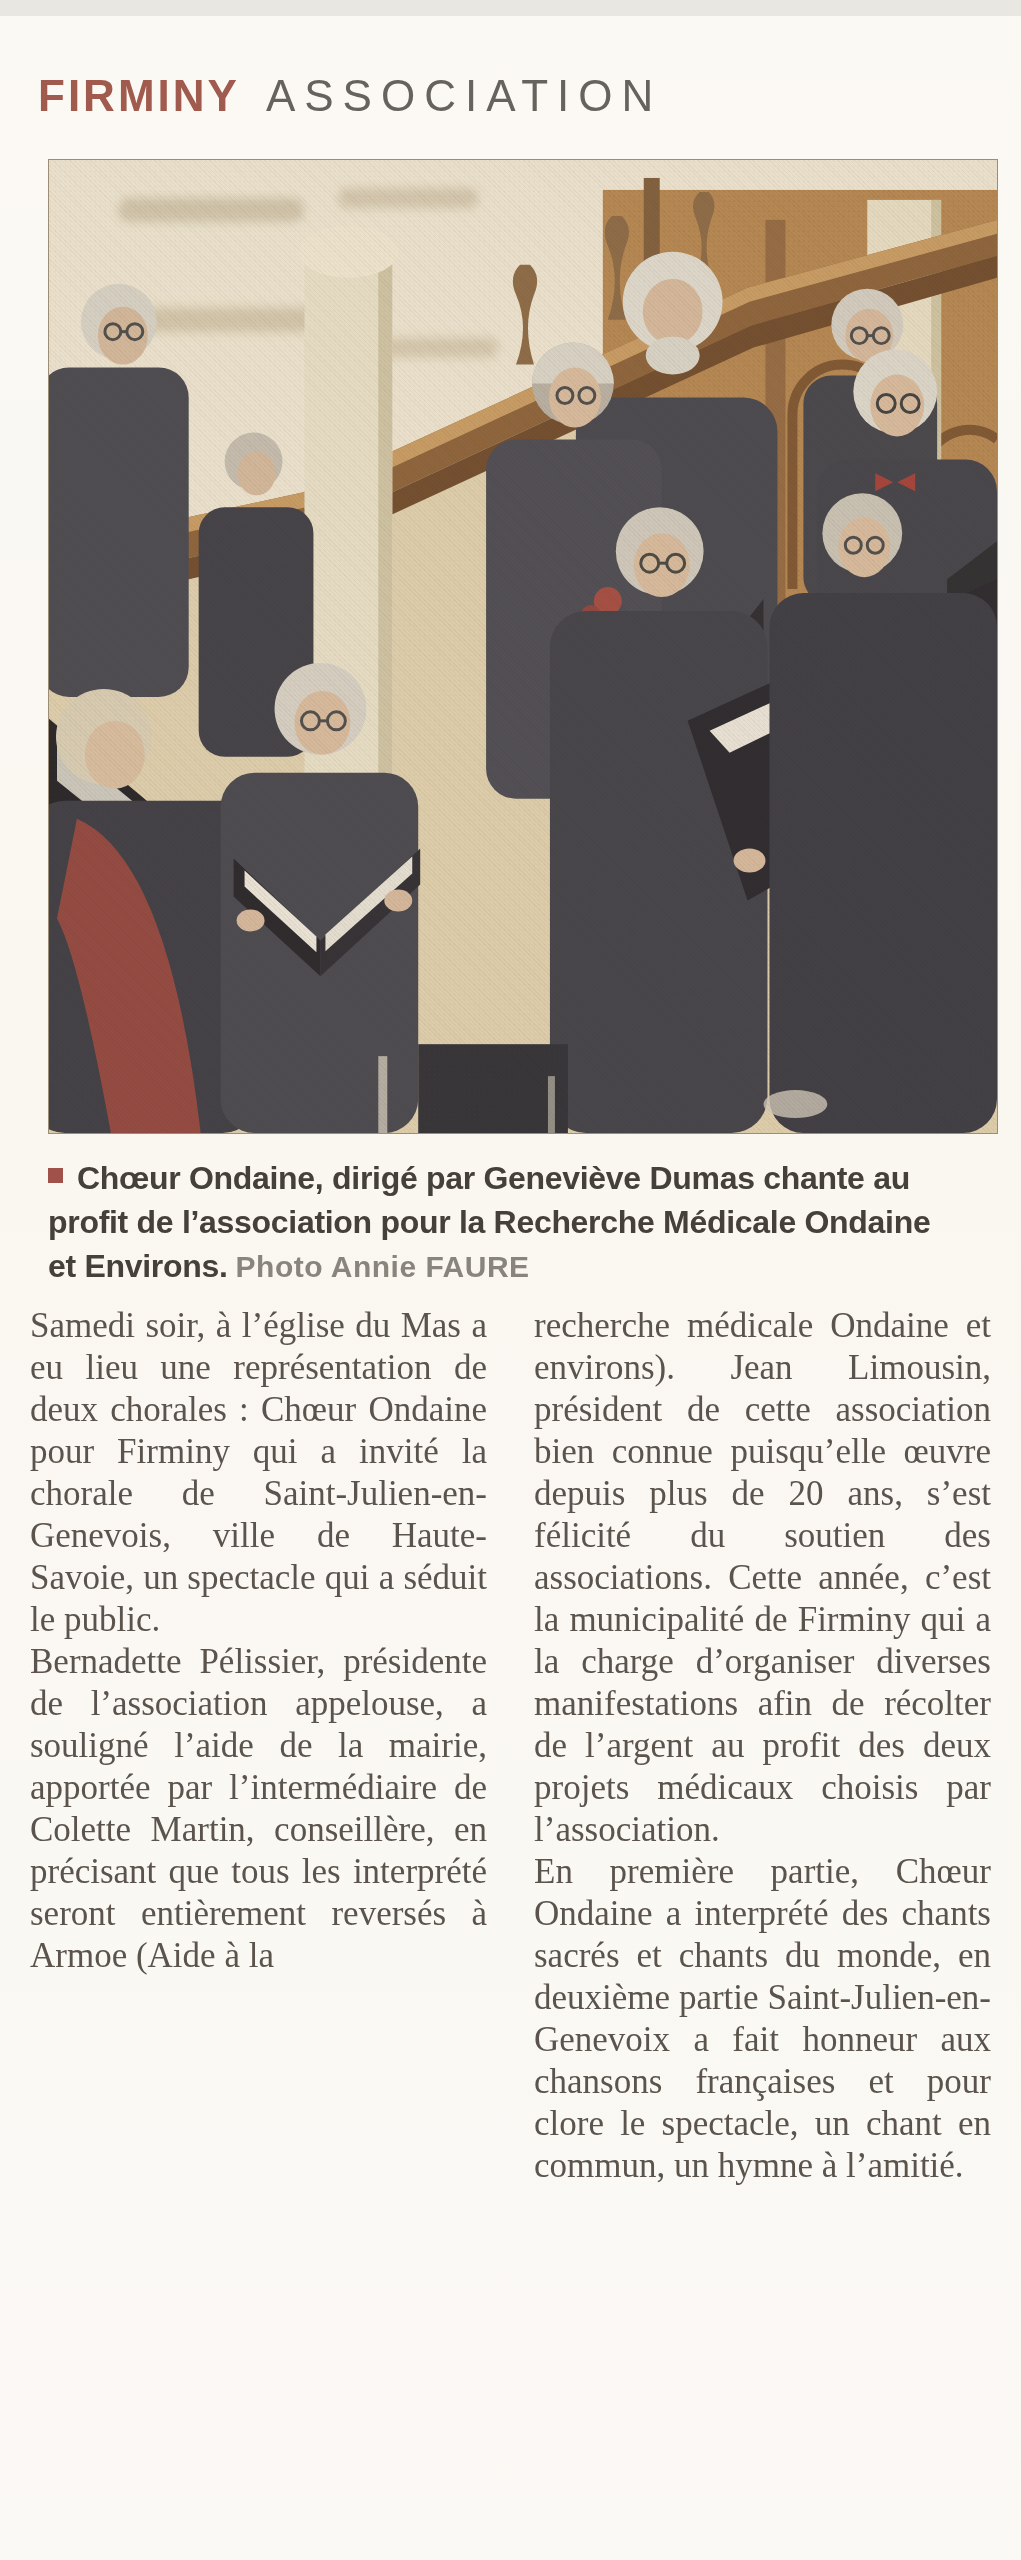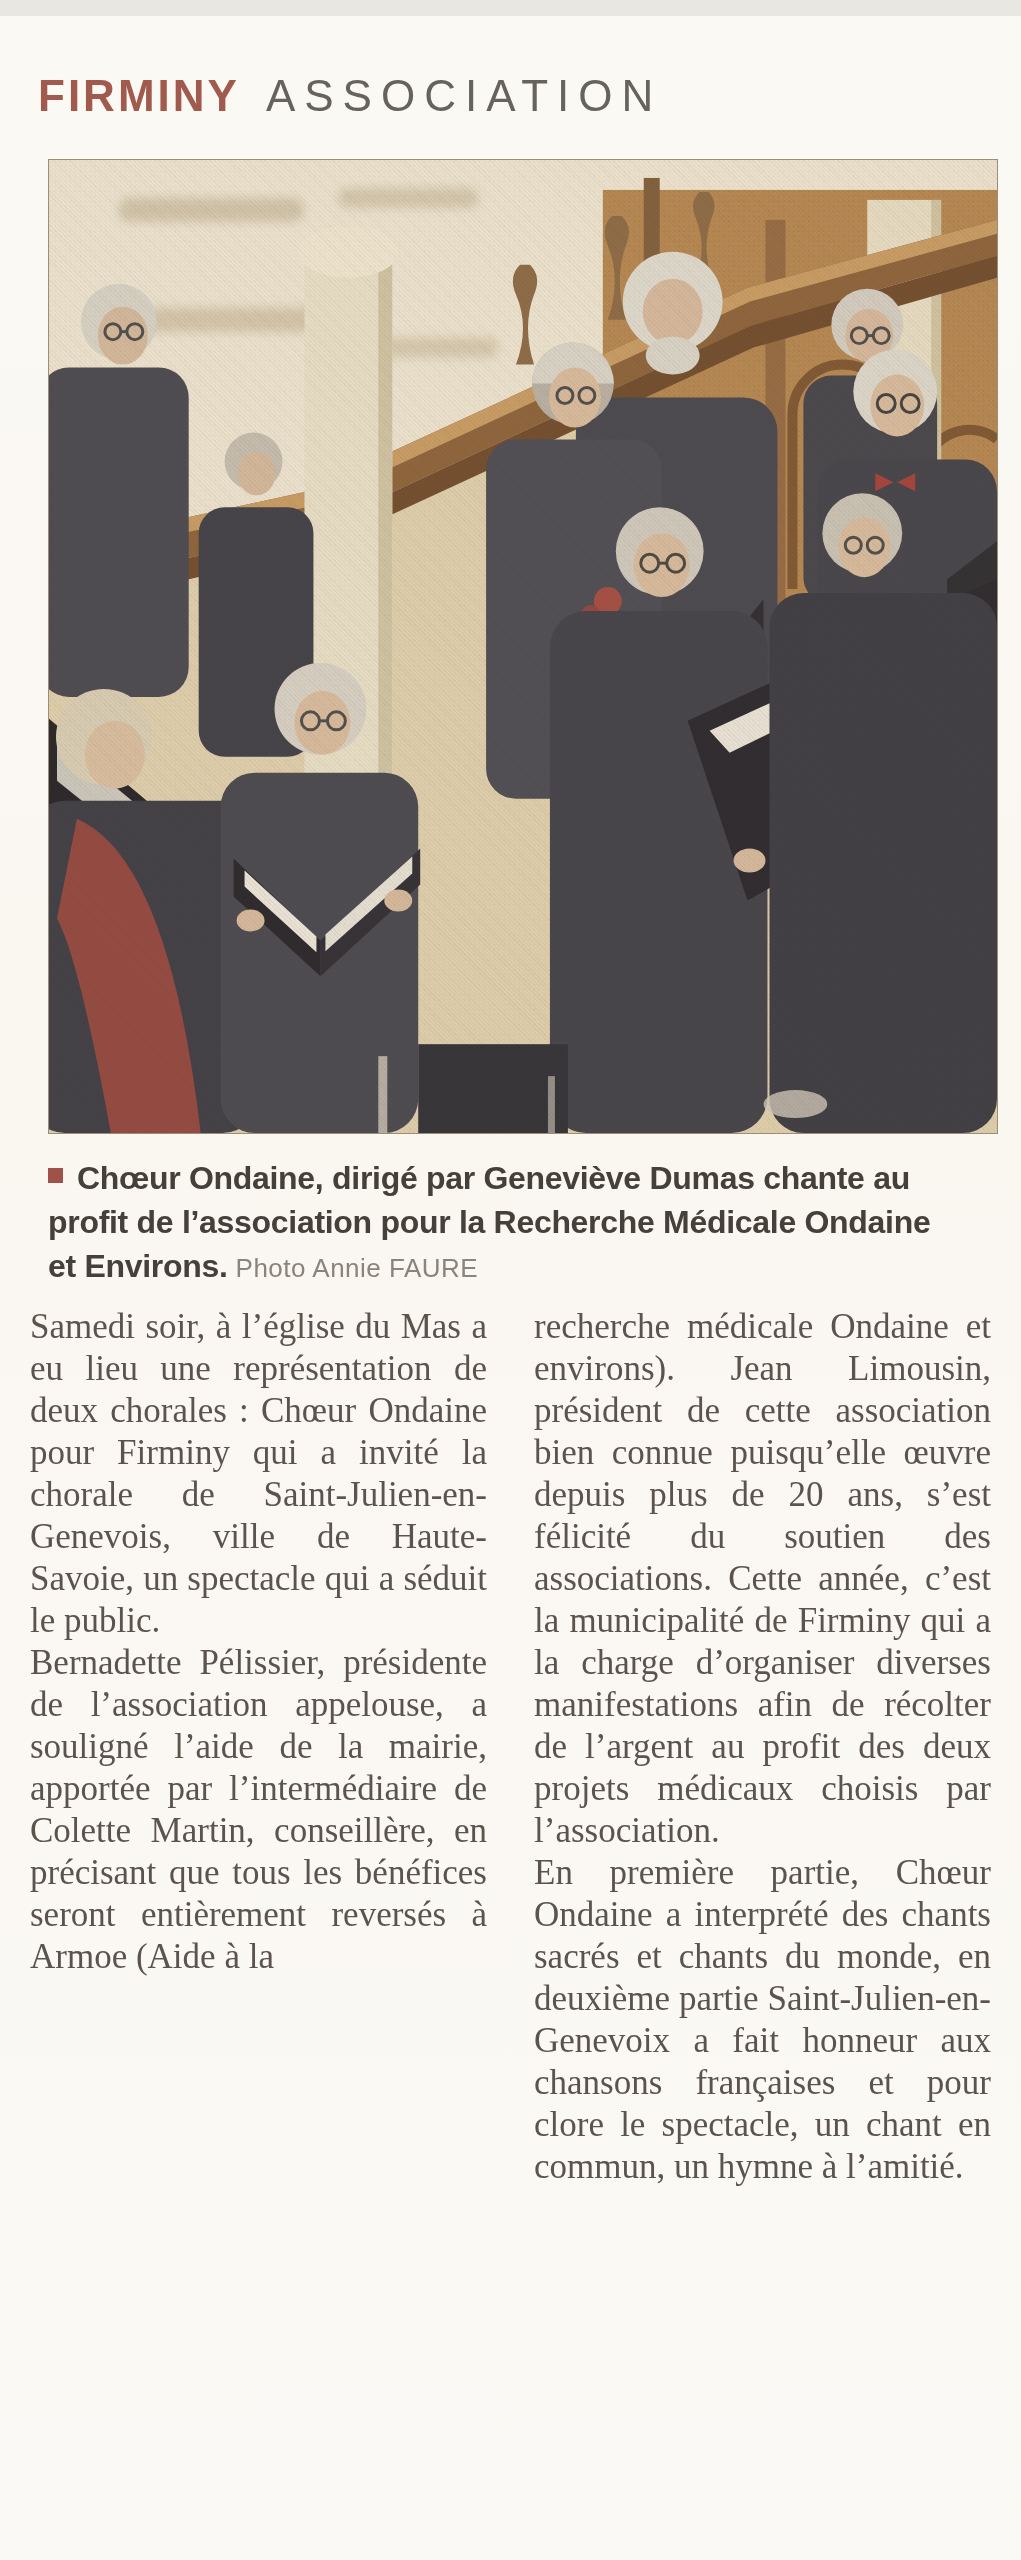--- a/index.html
+++ b/index.html
@@ -55,22 +55,22 @@
     font-size:32px;line-height:44px;
     font-weight:700;color:#454039;
     letter-spacing:-0.3px;
   }
   .cap-bullet{
     display:inline-block;width:15px;height:15px;
     background:#a0524a;margin-right:14px;
     vertical-align:6px;
   }
   .caption .credit{
-    font-weight:400;color:#8a857c;
-    font-size:26px;letter-spacing:0.5px;
+    font-weight:700;color:#8a857c;
+    font-size:30px;letter-spacing:0.5px;
     margin-left:8px;
   }
   
   .columns{
     display:flex;gap:47px;
     margin-top:16px;
     font-family:"Liberation Serif",serif;
     font-size:35px;line-height:42px;
     color:#5b544c;
   }
@@ -274,21 +274,21 @@
       <rect x="0" y="0" width="950" height="975" fill="url(#ht)" opacity="0.6"></rect>
     </svg>
     <div class="photo-grain"></div>
   </div>
 
   <p class="caption"><span class="cap-bullet"></span><strong>Chœur Ondaine, dirigé par Geneviève Dumas chante au profit de l’association pour la Recherche Médicale Ondaine et Environs.</strong><span class="credit">Photo Annie FAURE</span></p>
 
   <div class="columns">
     <div class="col">
       <p>Samedi soir, à l’église du Mas a eu lieu une représentation de deux chorales : Chœur Ondaine pour Firminy qui a invité la chorale de Saint-Julien-en-Genevois, ville de Haute-Savoie, un spectacle qui a séduit le public.</p>
-      <p>Bernadette Pélissier, présidente de l’association appelouse, a souligné l’aide de la mairie, apportée par l’intermédiaire de Colette Martin, conseillère, en précisant que tous les bénéfices seront entièrement reversés à Armoe (Aide à la</p>
+      <p>Bernadette Pélissier, présidente de l’association appelouse, a souligné l’aide de la mairie, apportée par l’intermédiaire de Colette Martin, conseillère, en précisant que tous les interprété seront entièrement reversés à Armoe (Aide à la</p>
     </div>
     <div class="col">
       <p>recherche médicale Ondaine et environs). Jean Limousin, président de cette association bien connue puisqu’elle œuvre depuis plus de 20 ans, s’est félicité du soutien des associations. Cette année, c’est la municipalité de Firminy qui a la charge d’organiser diverses manifestations afin de récolter de l’argent au profit des deux projets médicaux choisis par l’association.</p>
       <p>En première partie, Chœur Ondaine a interprété des chants sacrés et chants du monde, en deuxième partie Saint-Julien-en-Genevoix a fait honneur aux chansons françaises et pour clore le spectacle, un chant en commun, un hymne à l’amitié.</p>
     </div>
   </div>
 
 </div>
 
 </body></html>

